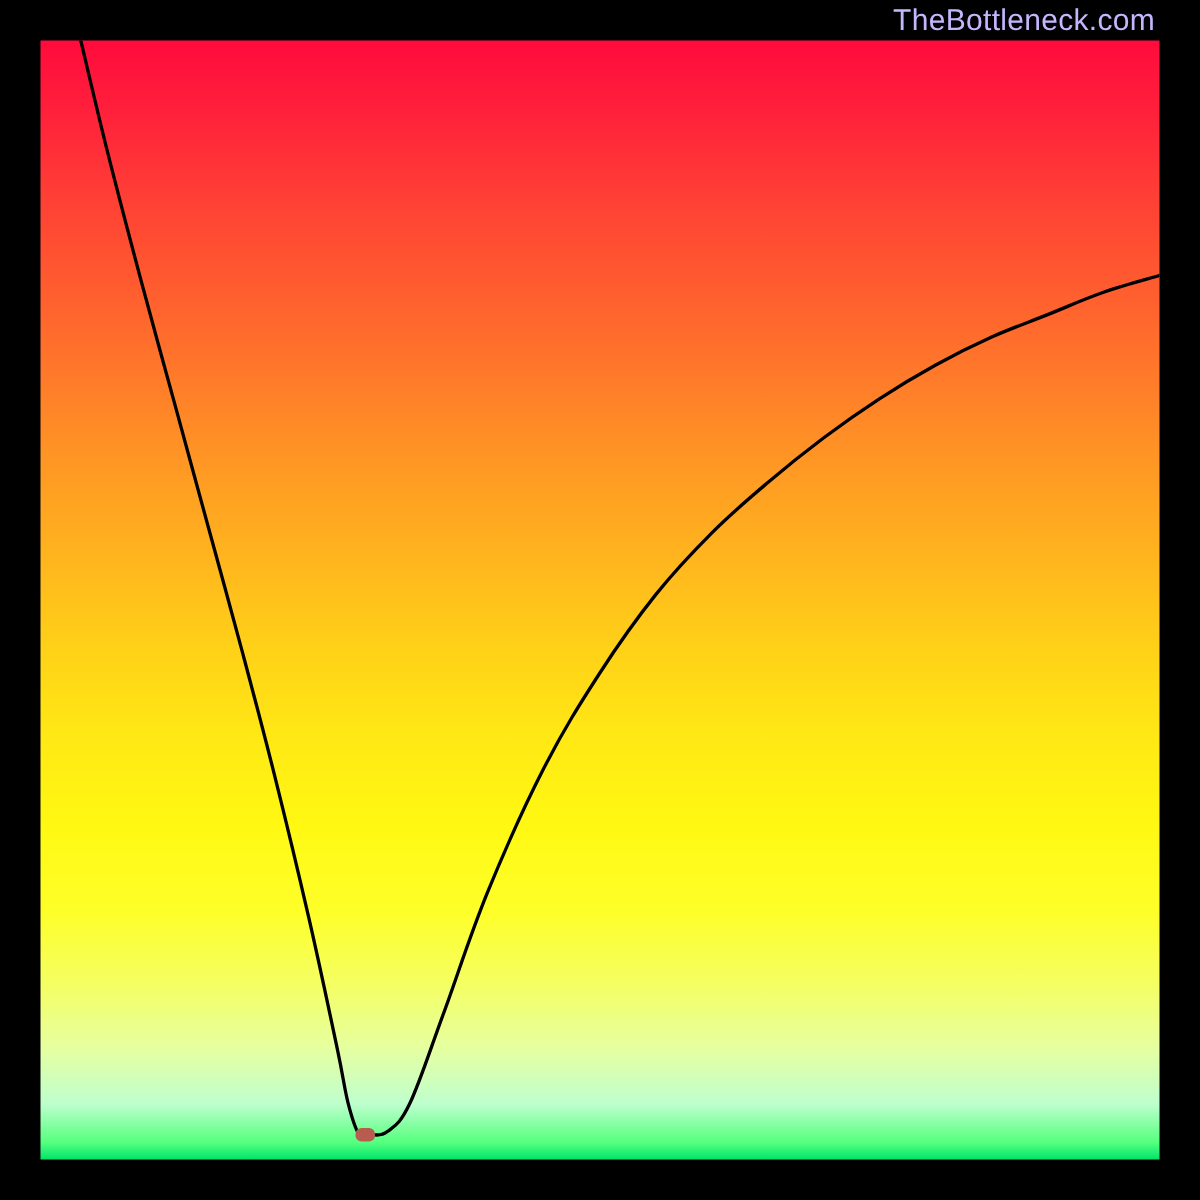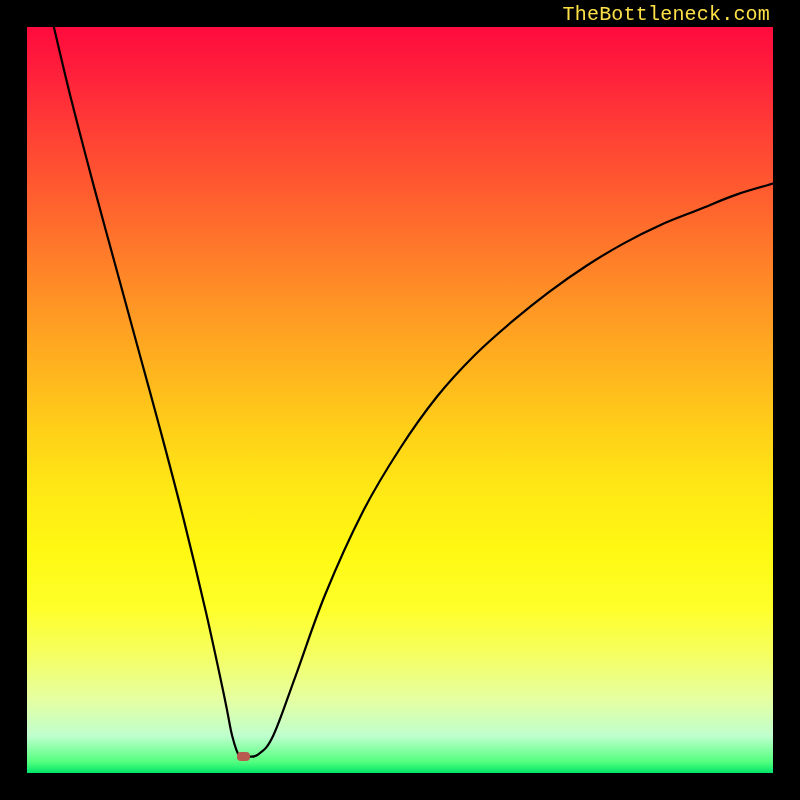--- a/index.html
+++ b/index.html
@@ -32,23 +32,23 @@
       #e6ffa0 90%,
       #bfffce 95%,
       #55ff7e 98.5%,
       #00e56a 100%
     );
   }
   .watermark {
     position: absolute;
     top: 3px;
     right: 30px;
-    font-family: Liberation Mono, monospace;
+    font-family: Liberation Sans, sans-serif;
     font-size: 20px;
-    color: #fde047;
+    color: #c4b5fd;
     letter-spacing: 0.2px;
     user-select: none;
   }
   svg.curve {
     position: absolute;
     left: 0; top: 0;
     width: 746px;
     height: 746px;
   }
   .curve path {

